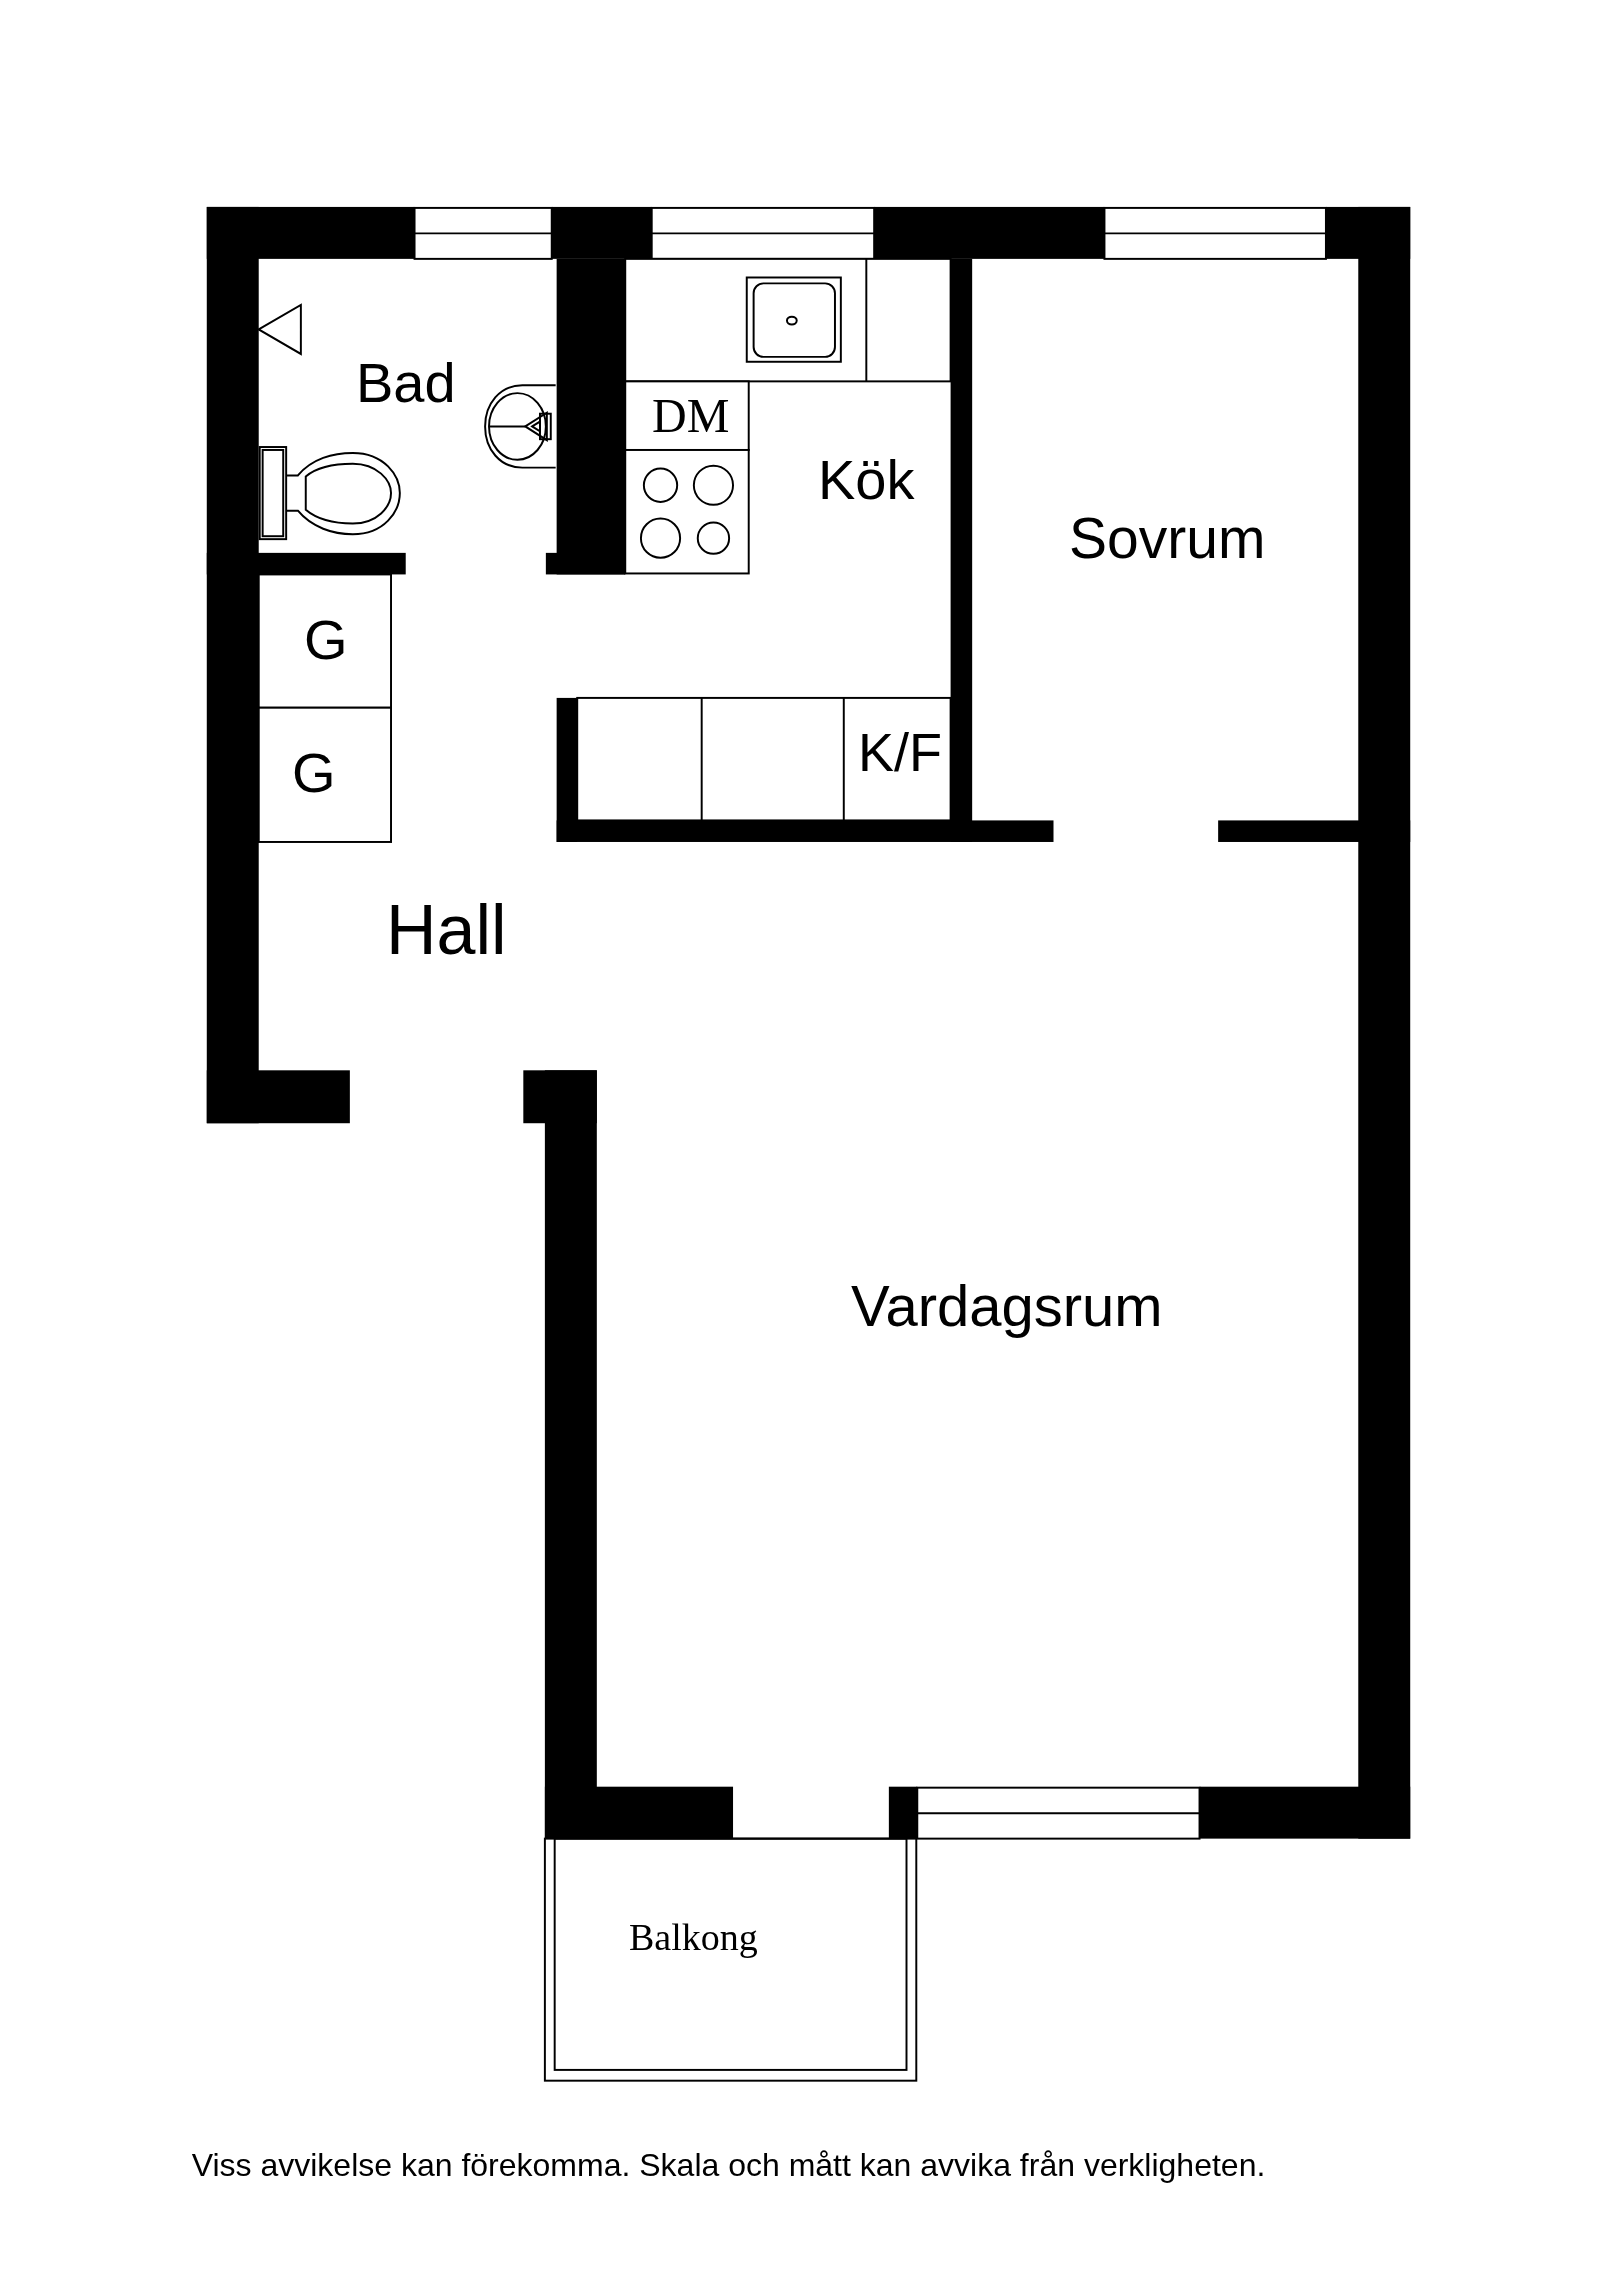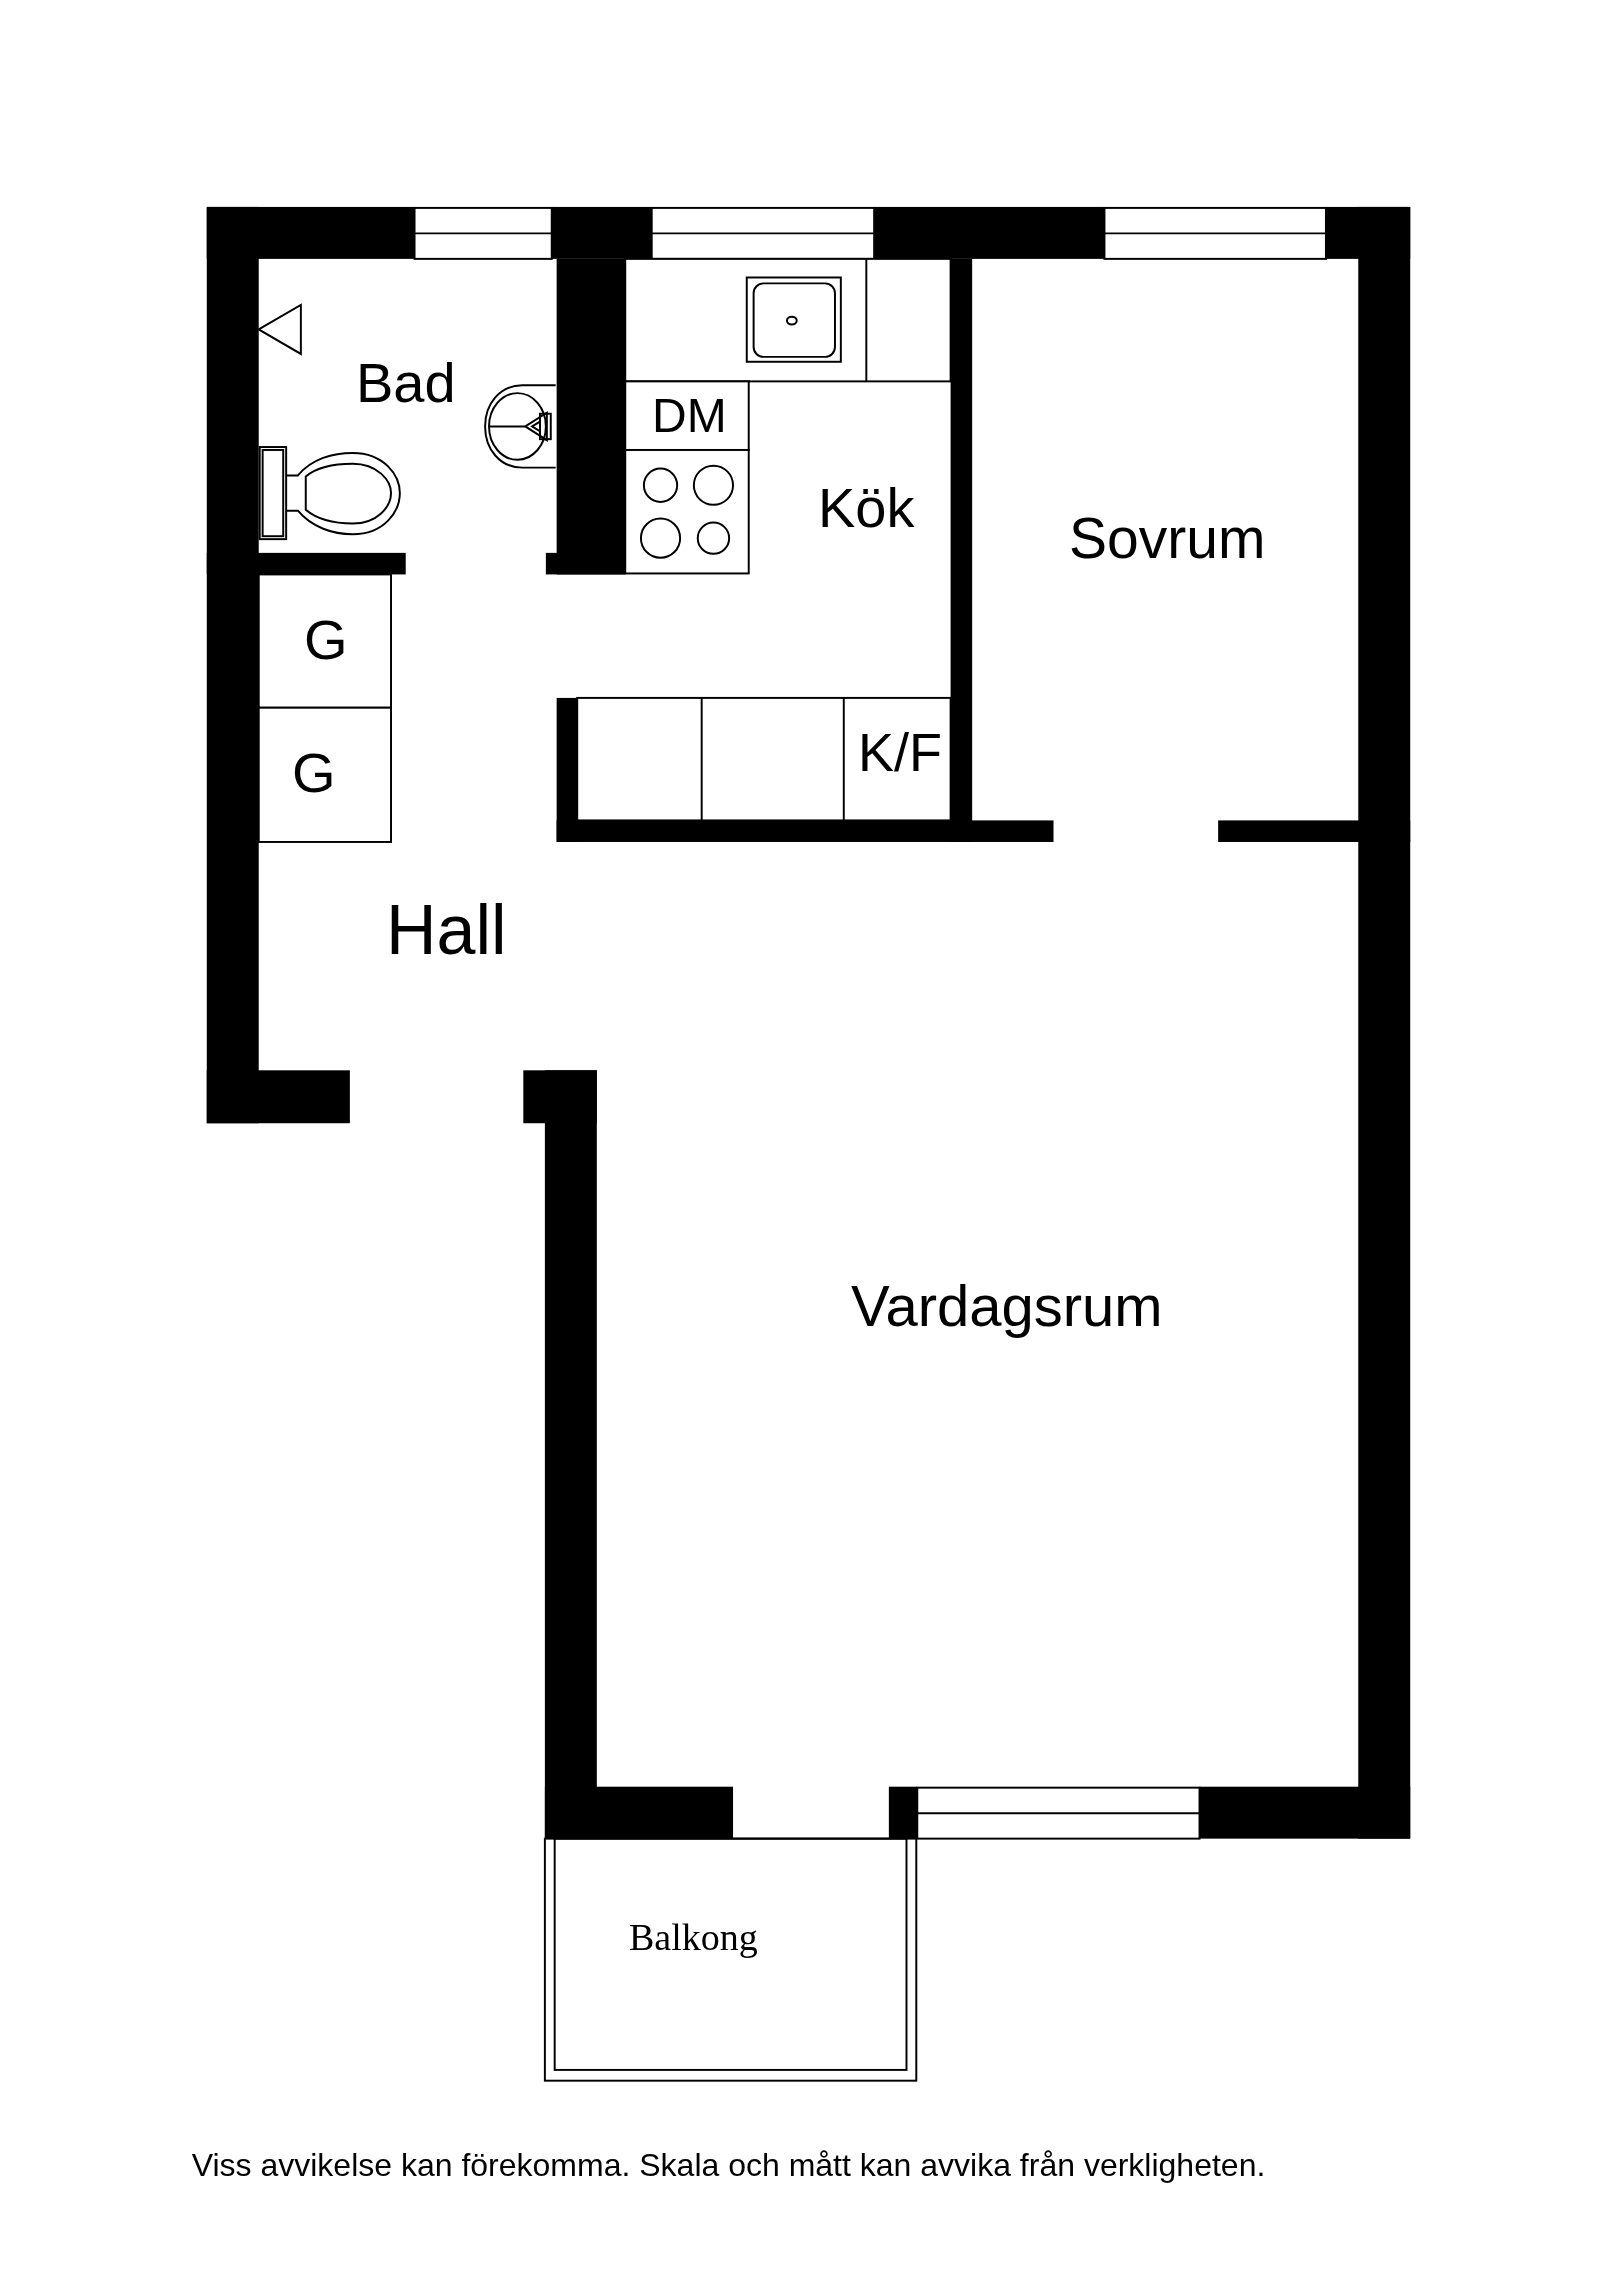--- a/index.html
+++ b/index.html
@@ -109,25 +109,25 @@
   </g>
 
   <g>
     <rect class="line" x="589" y="712" width="381" height="125"></rect>
     <line class="thin" x1="716" y1="712" x2="716" y2="837"></line>
     <line class="thin" x1="861" y1="712" x2="861" y2="837"></line>
   </g>
 </svg>
 
 <div class="label" style="left:356px; top:355px; font-size:56px;">Bad</div>
-<div class="label" style="left:818px; top:480px; font-size:56px;">Kök</div>
+<div class="label" style="left:818px; top:452px; font-size:56px;">Kök</div>
 <div class="label" style="left:1069px; top:510px; font-size:57px;">Sovrum</div>
 <div class="label" style="left:386px; top:895px; font-size:70px;">Hall</div>
 <div class="label" style="left:825px; top:1277px; font-size:58px;margin-left:26px;">Vardagsrum</div>
 <div class="label" style="left:629px; top:1918px; font-size:38px;font-family:Liberation Serif, serif;">Balkong</div>
 
-<div class="label" style="left:652px; top:392px; font-size:48px;">DM</div>
+<div class="label" style="left:652px; top:392px; font-size:48px;font-family:Liberation Serif, serif;">DM</div>
 <div class="label" style="left:858px; top:725px; font-size:54px;text-align:center;">K/F</div>
 <div class="label" style="left:304px; top:612px; font-size:56px;">G</div>
 <div class="label" style="left:292px; top:745px; font-size:56px;">G</div>
 
 <div class="footer">Viss avvikelse kan förekomma. Skala och mått kan avvika från verkligheten.</div>
 
 
 </body></html>

